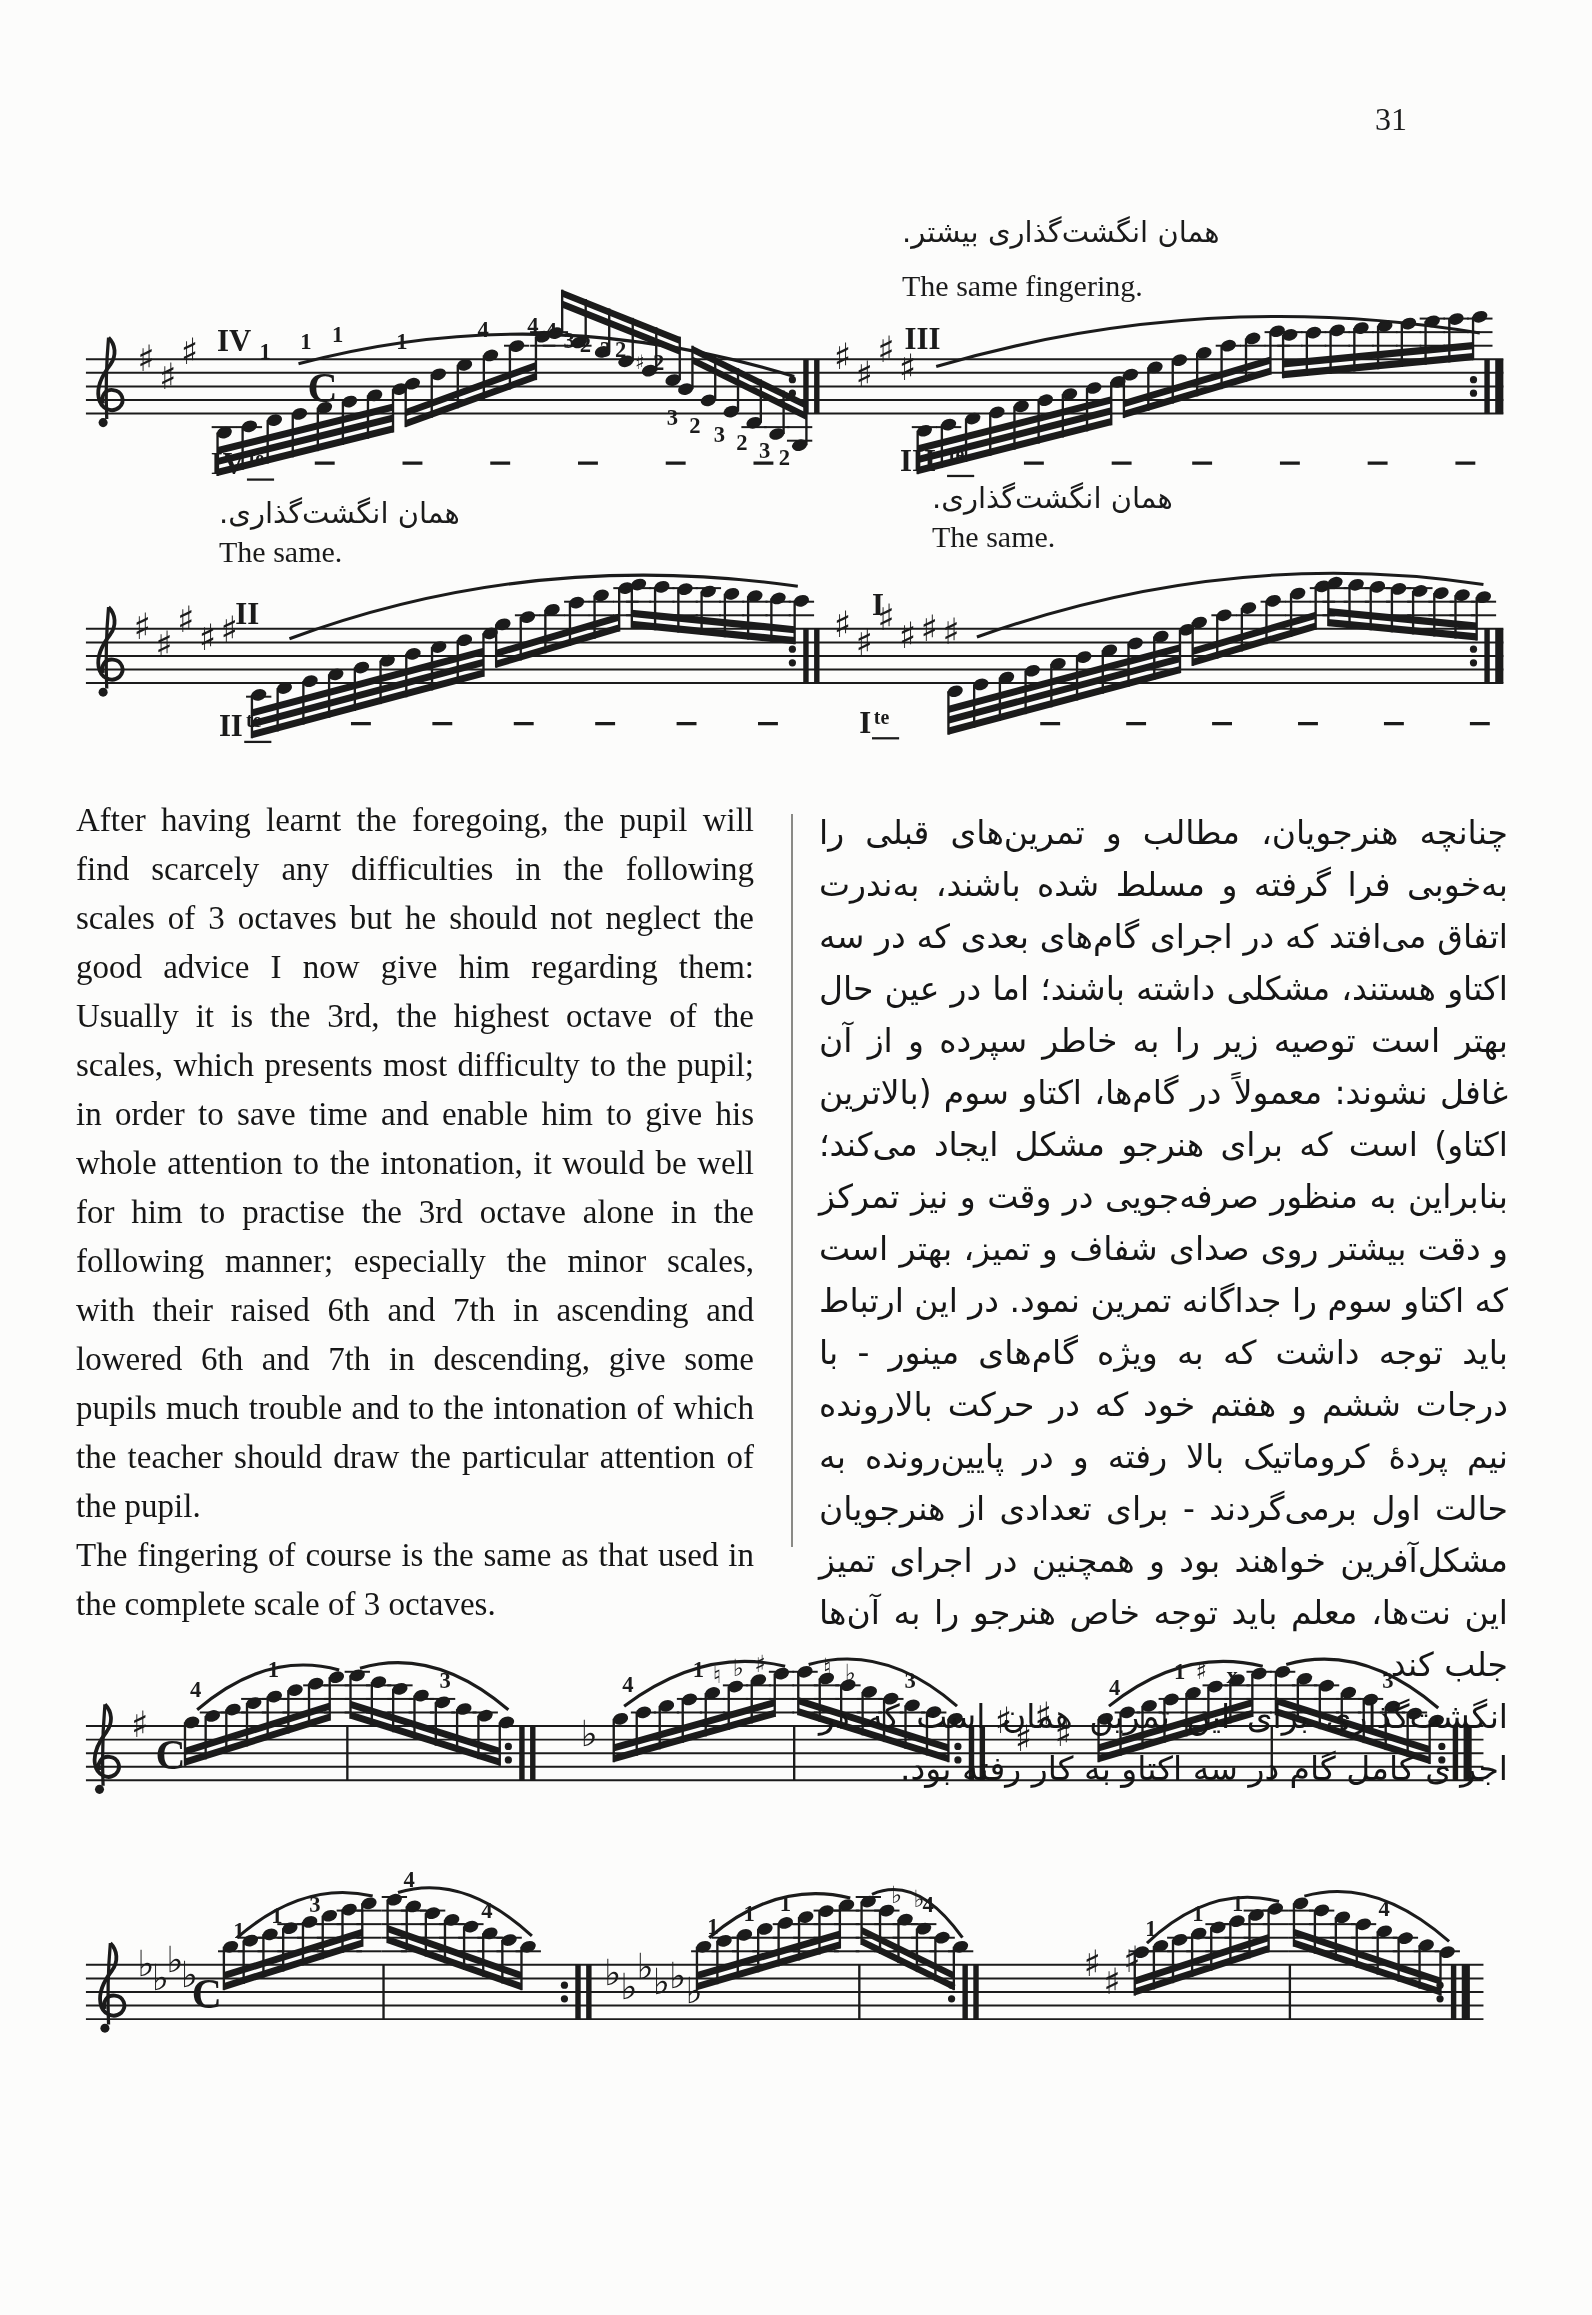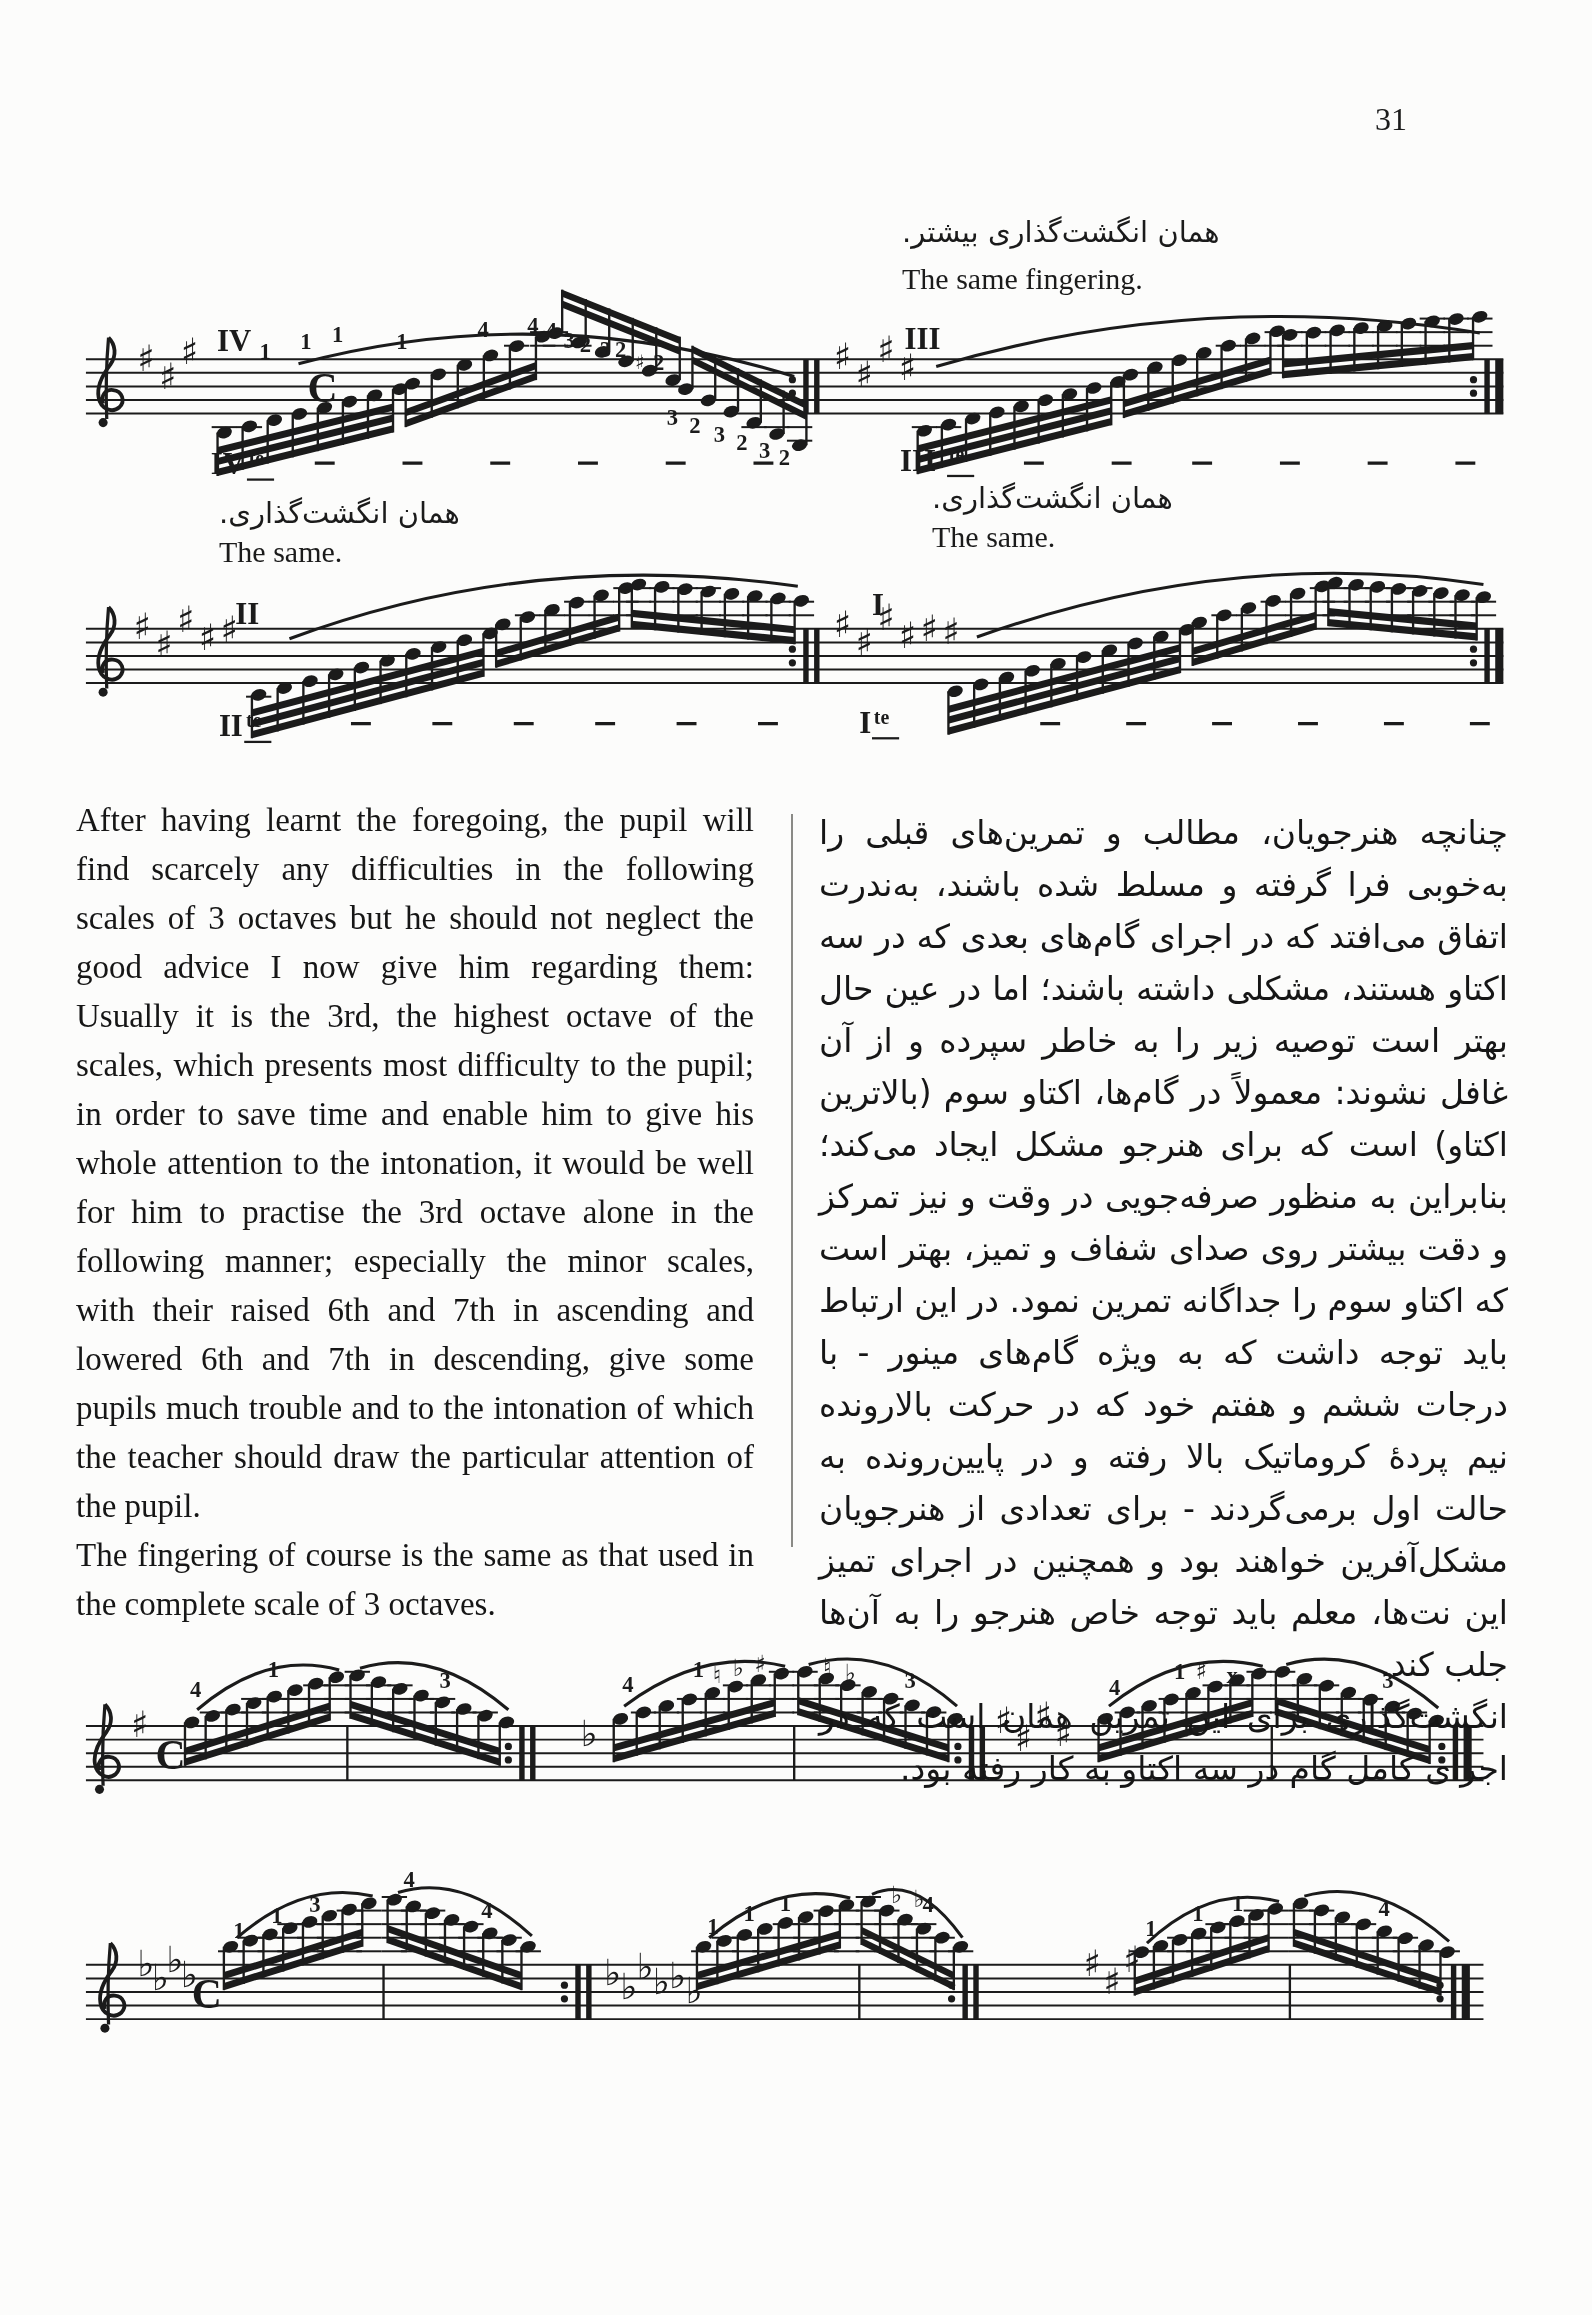--- a/index.html
+++ b/index.html
@@ -17,21 +17,21 @@
 </style>
 </head>
 <body>
 
 <div class="page">
 
   <div class="abs pageno" style="left:1375px;top:101px;">31</div>
 
   <div class="abs" style="left:902px;top:215px;">
     <div class="cap-fa">همان انگشت‌گذاری بیشتر.</div>
-    <div class="cap-en" style="margin-top:13px;">The same fingering.</div>
+    <div class="cap-en" style="margin-top:20px;">The same fingering.</div>
   </div>
 
   <div class="abs" style="left:219px;top:496px;">
     <div class="cap-fa" style="text-align:left;">همان انگشت‌گذاری.</div>
     <div class="cap-en" style="margin-top:5.4px;">The same.</div>
   </div>
   <div class="abs" style="left:932px;top:481px;">
     <div class="cap-fa" style="text-align:left;">همان انگشت‌گذاری.</div>
     <div class="cap-en" style="margin-top:5.4px;">The same.</div>
   </div>

